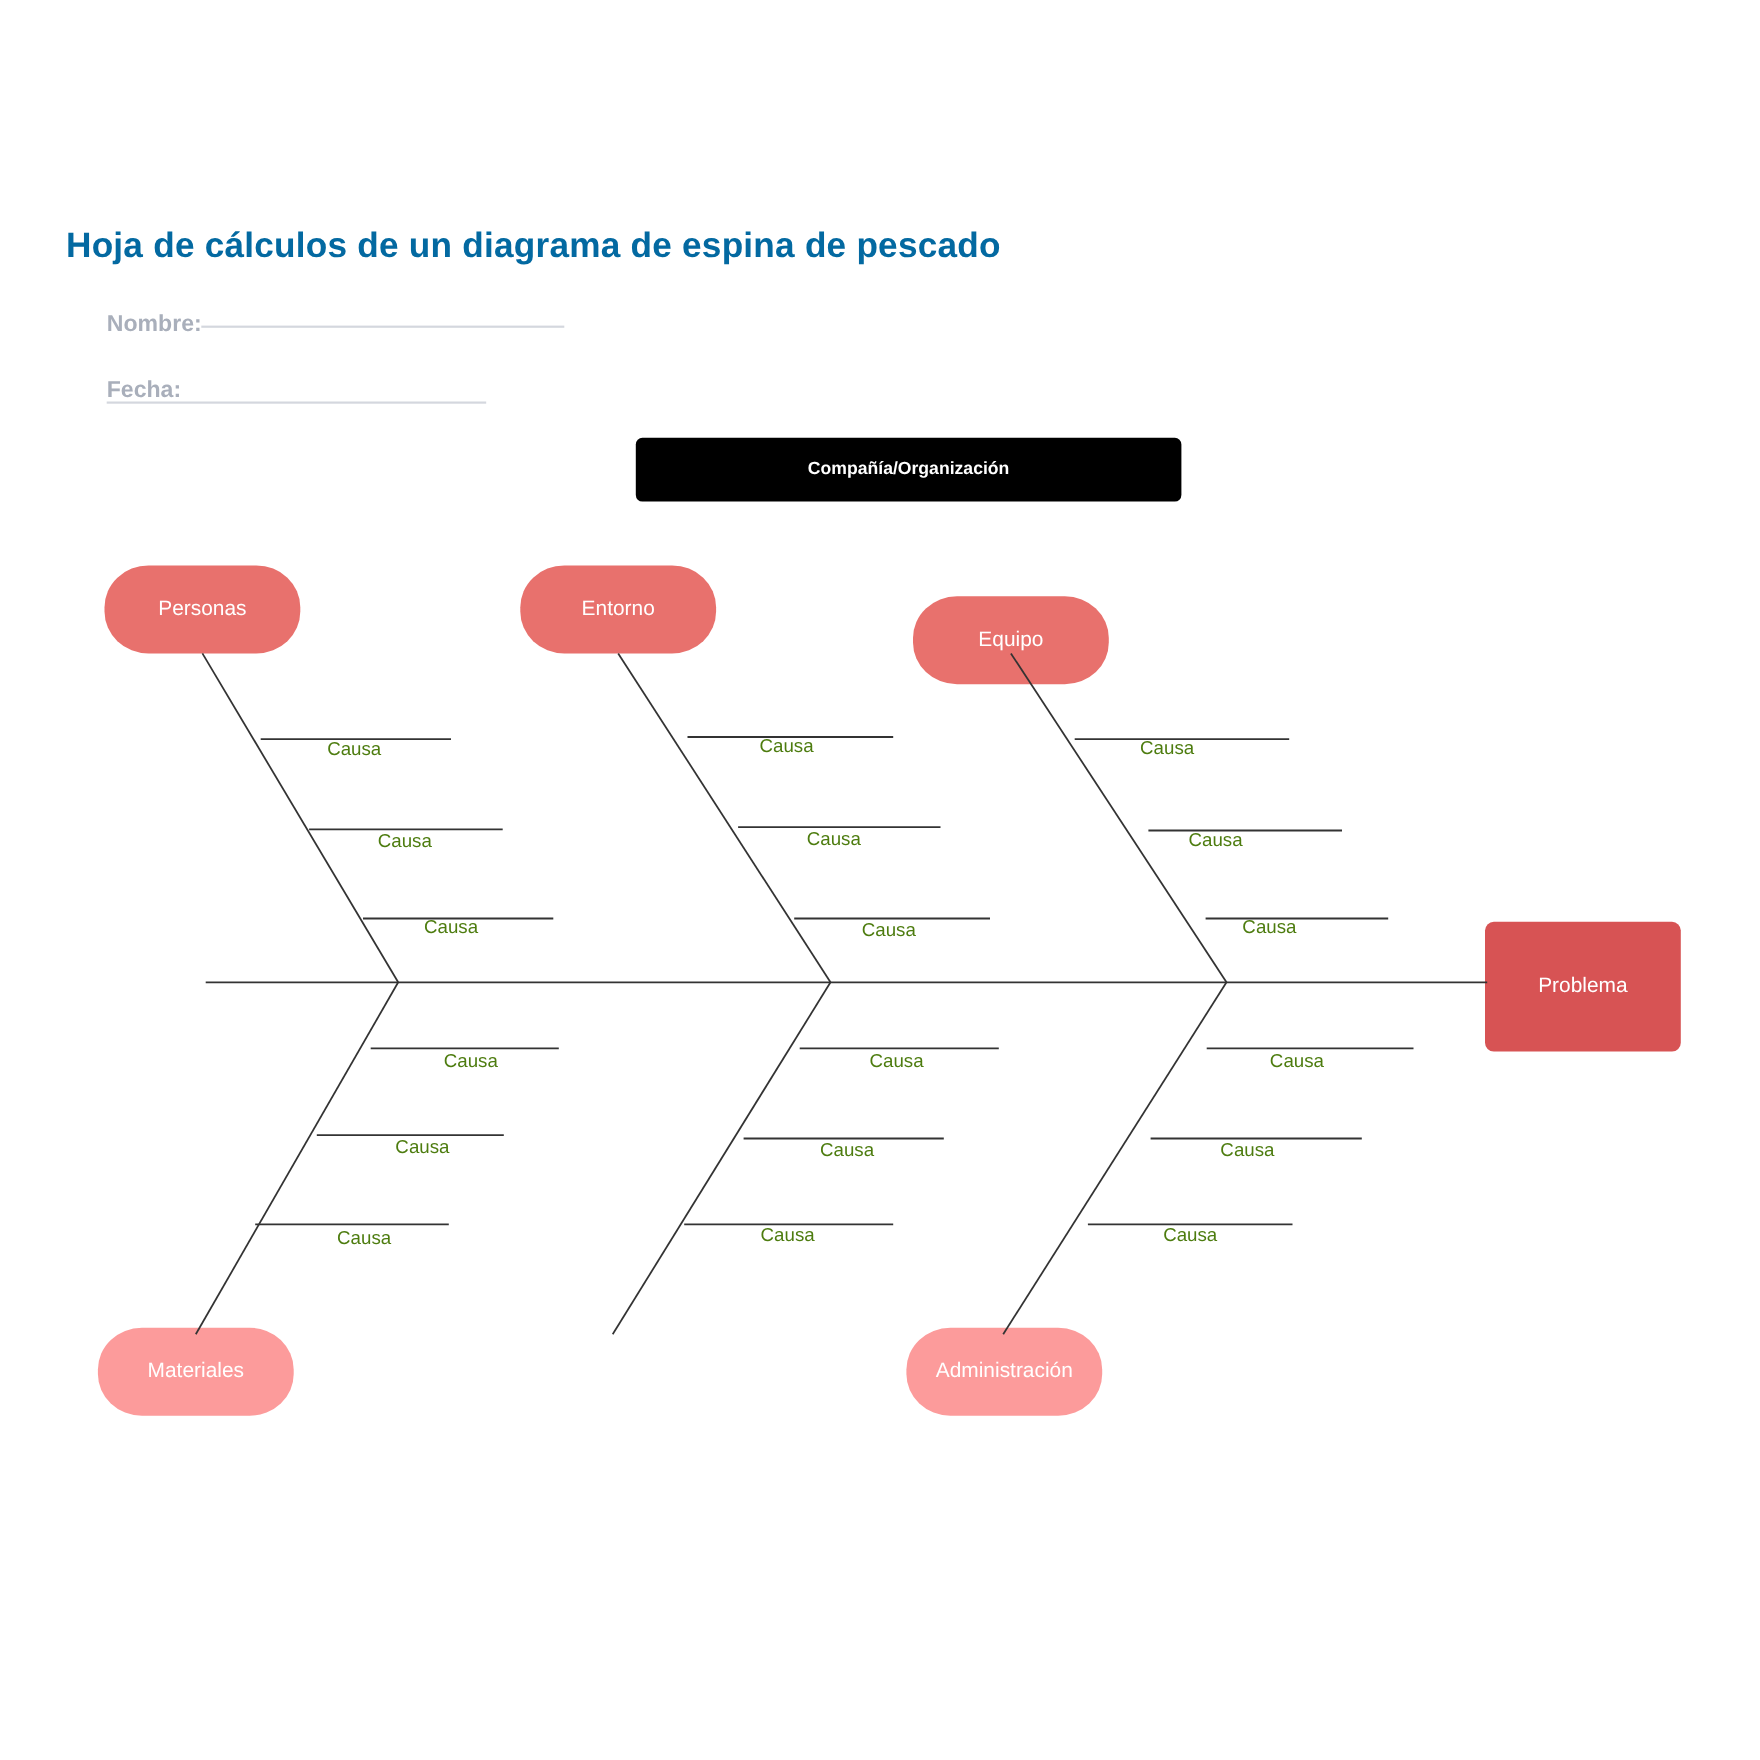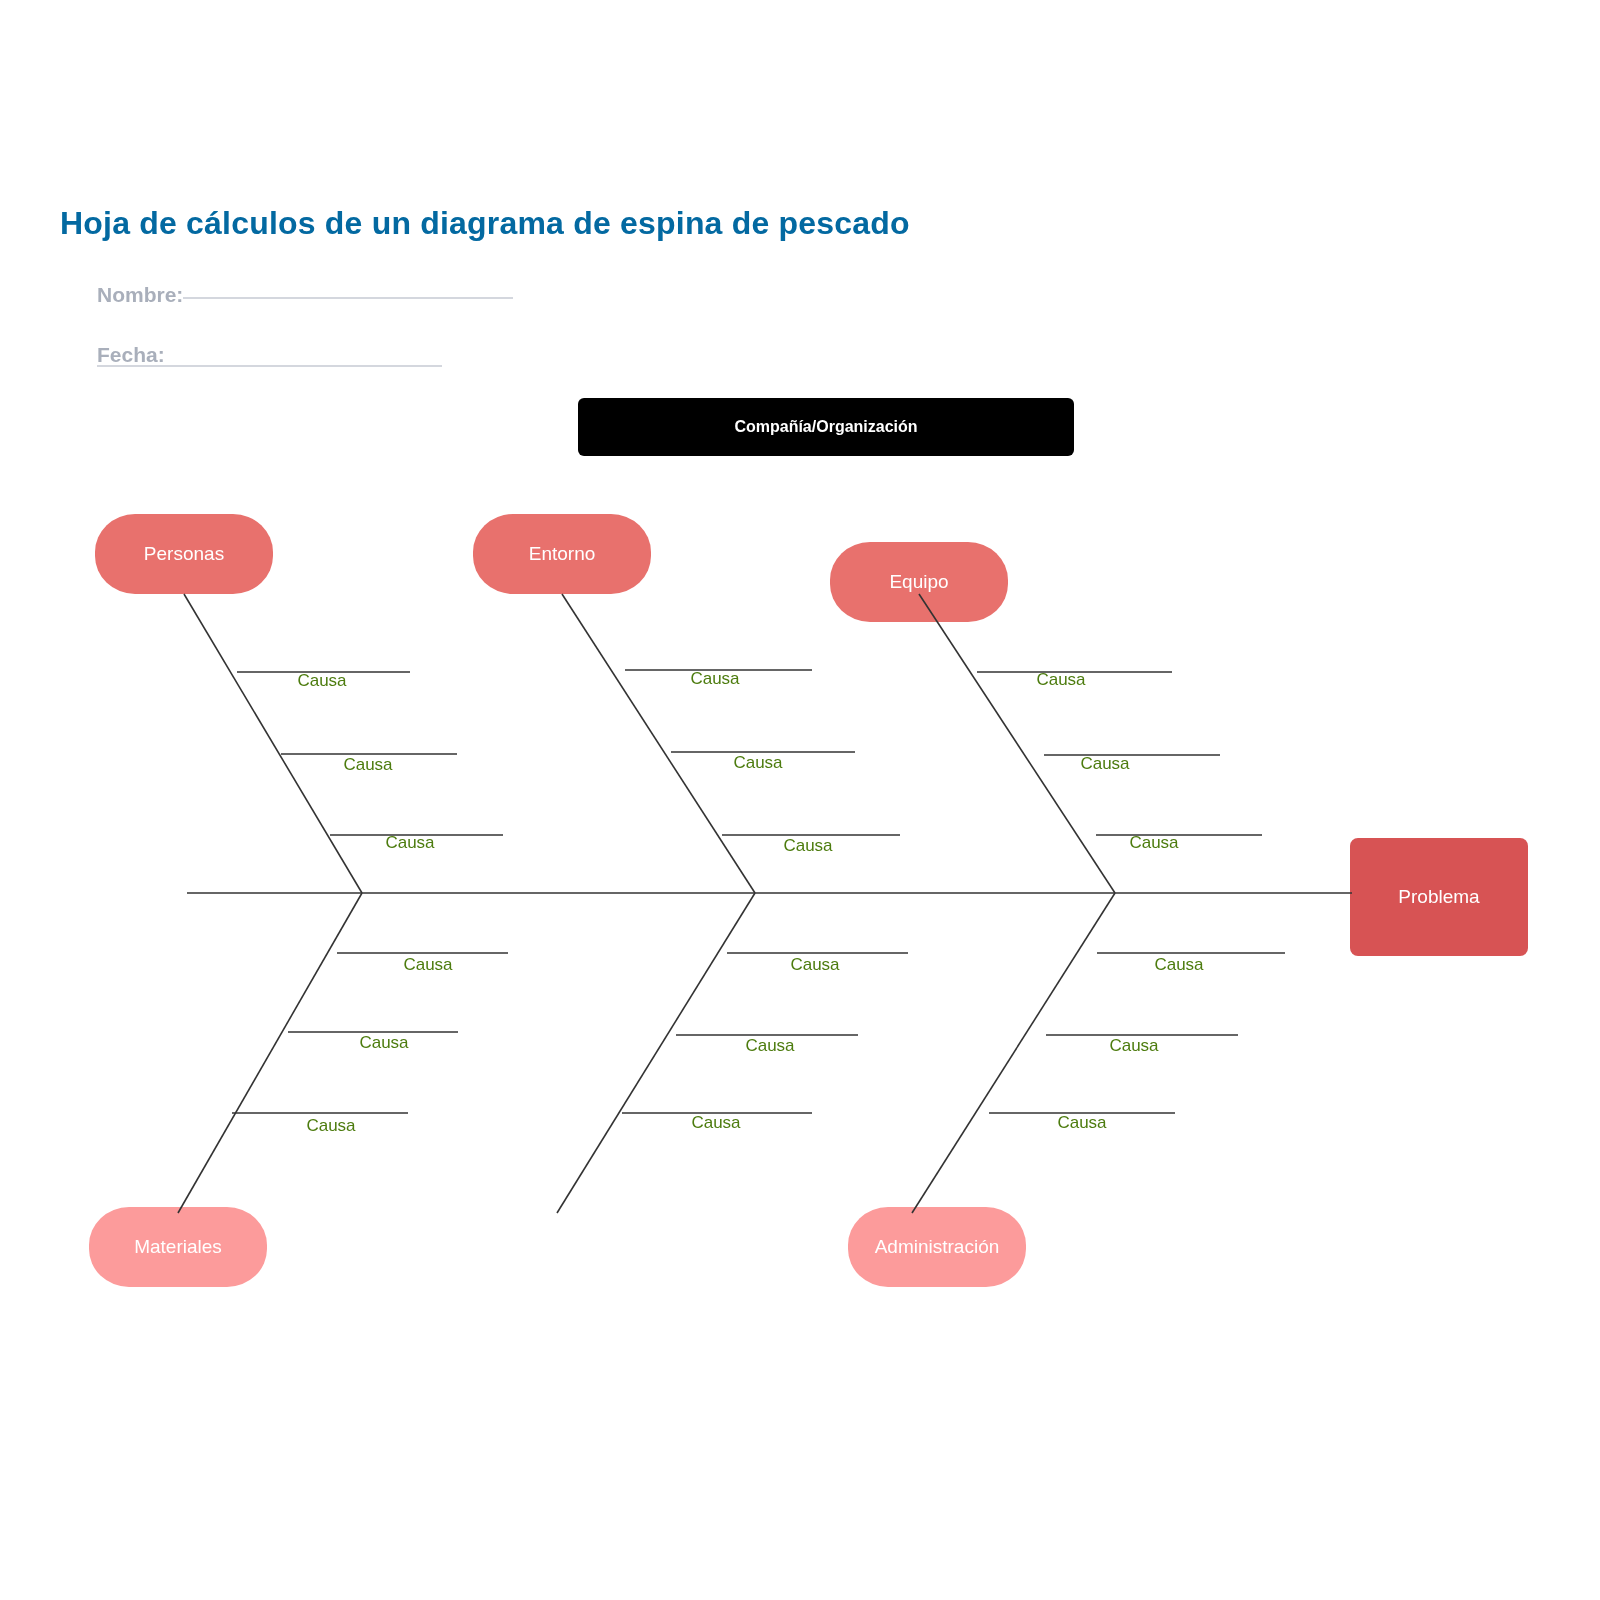--- a/index.html
+++ b/index.html
@@ -156,21 +156,21 @@
 
   <div class="company-box">Compañía/Organización</div>
 
   <div class="problem-box">Problema</div>
 
   <div class="pill pill-top" style="left:95px; top:514px;">Personas</div>
   <div class="pill pill-top" style="left:473px; top:514px;">Entorno</div>
   <div class="pill pill-top" style="left:830px; top:514px;margin-top:28px;">Equipo</div>
 
   <div class="pill pill-bottom" style="left:89px; top:1207px;">Materiales</div>
-  <div class="pill pill-bottom" style="left:848px; top:1207px;">Administración</div>
+  <div class="pill pill-bottom" style="left:824px; top:1207px;">Administración</div>
 
   <svg id="bones" viewBox="0 0 1600 1600">
 
     <line class="bone-line" x1="187" y1="893" x2="1352" y2="893"></line>
 
     <line class="bone-line" x1="184" y1="594" x2="362" y2="893"></line>
     <line class="bone-line" x1="362" y1="893" x2="178" y2="1213"></line>
 
     <line class="cause-line" x1="237" y1="672" x2="410" y2="672"></line>
     <line class="cause-line" x1="281" y1="754" x2="457" y2="754"></line>

